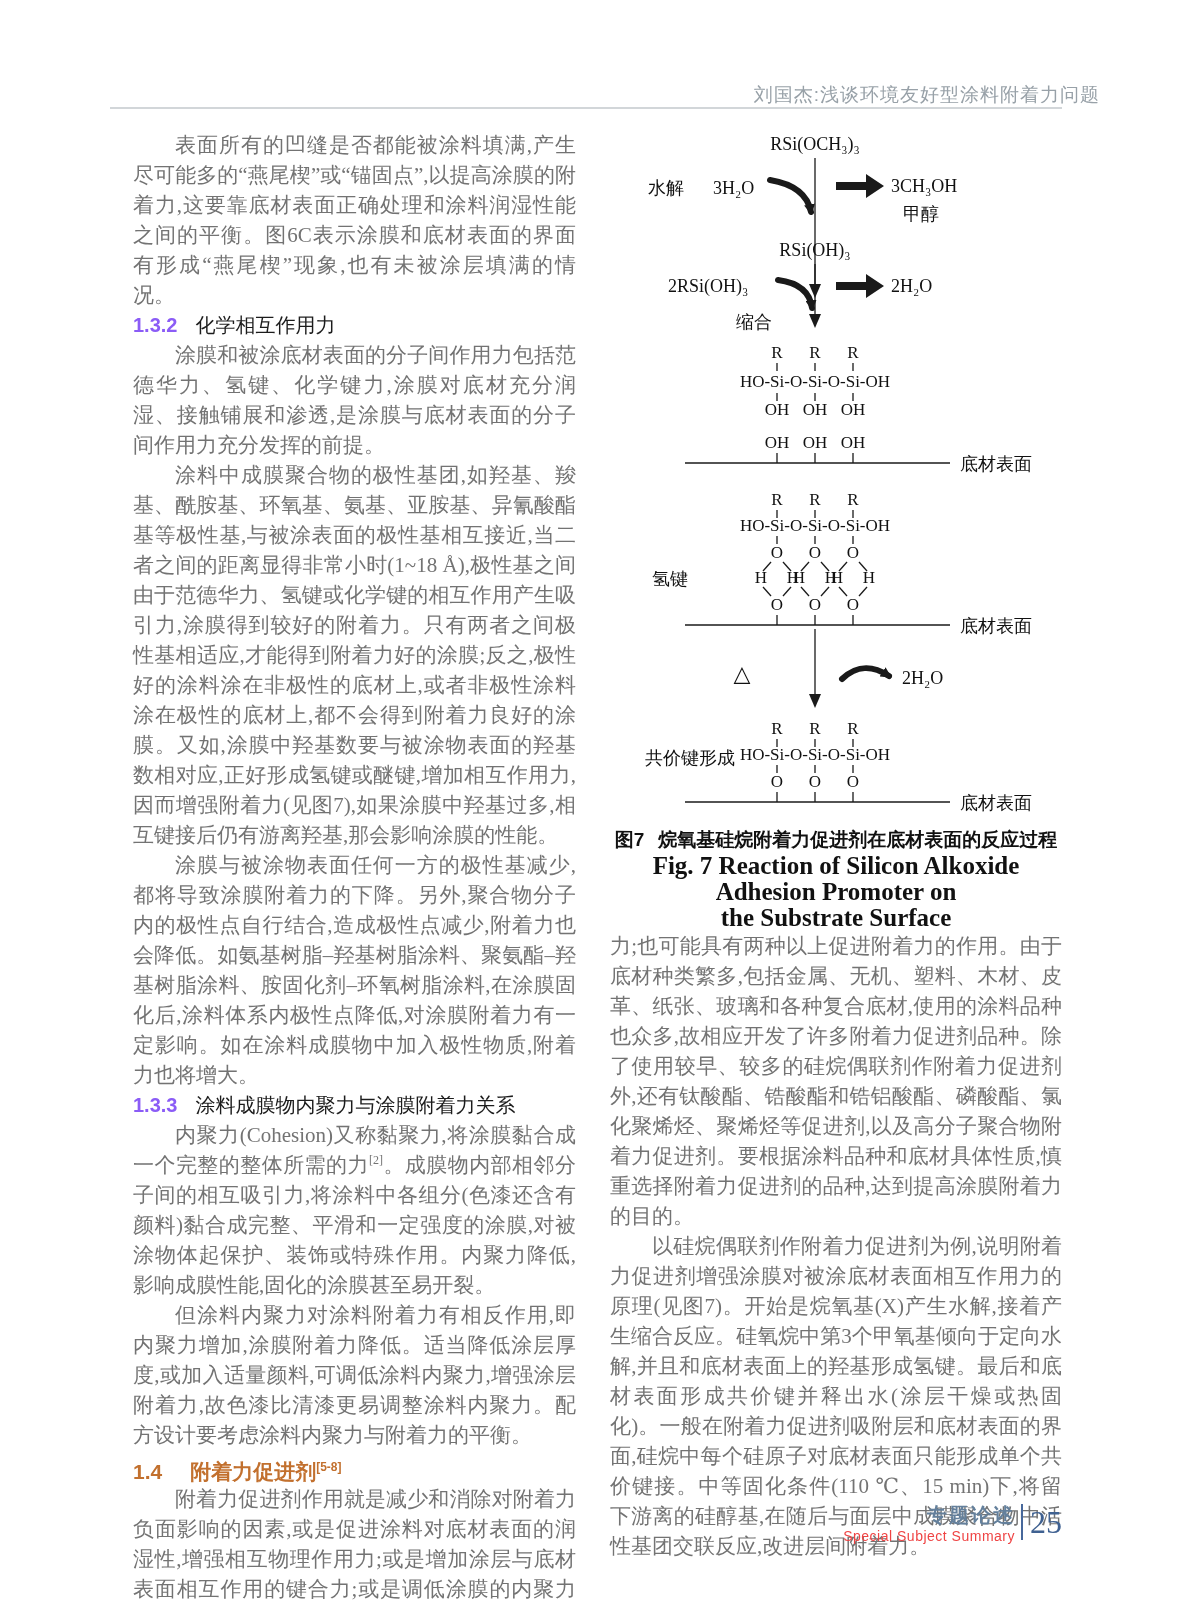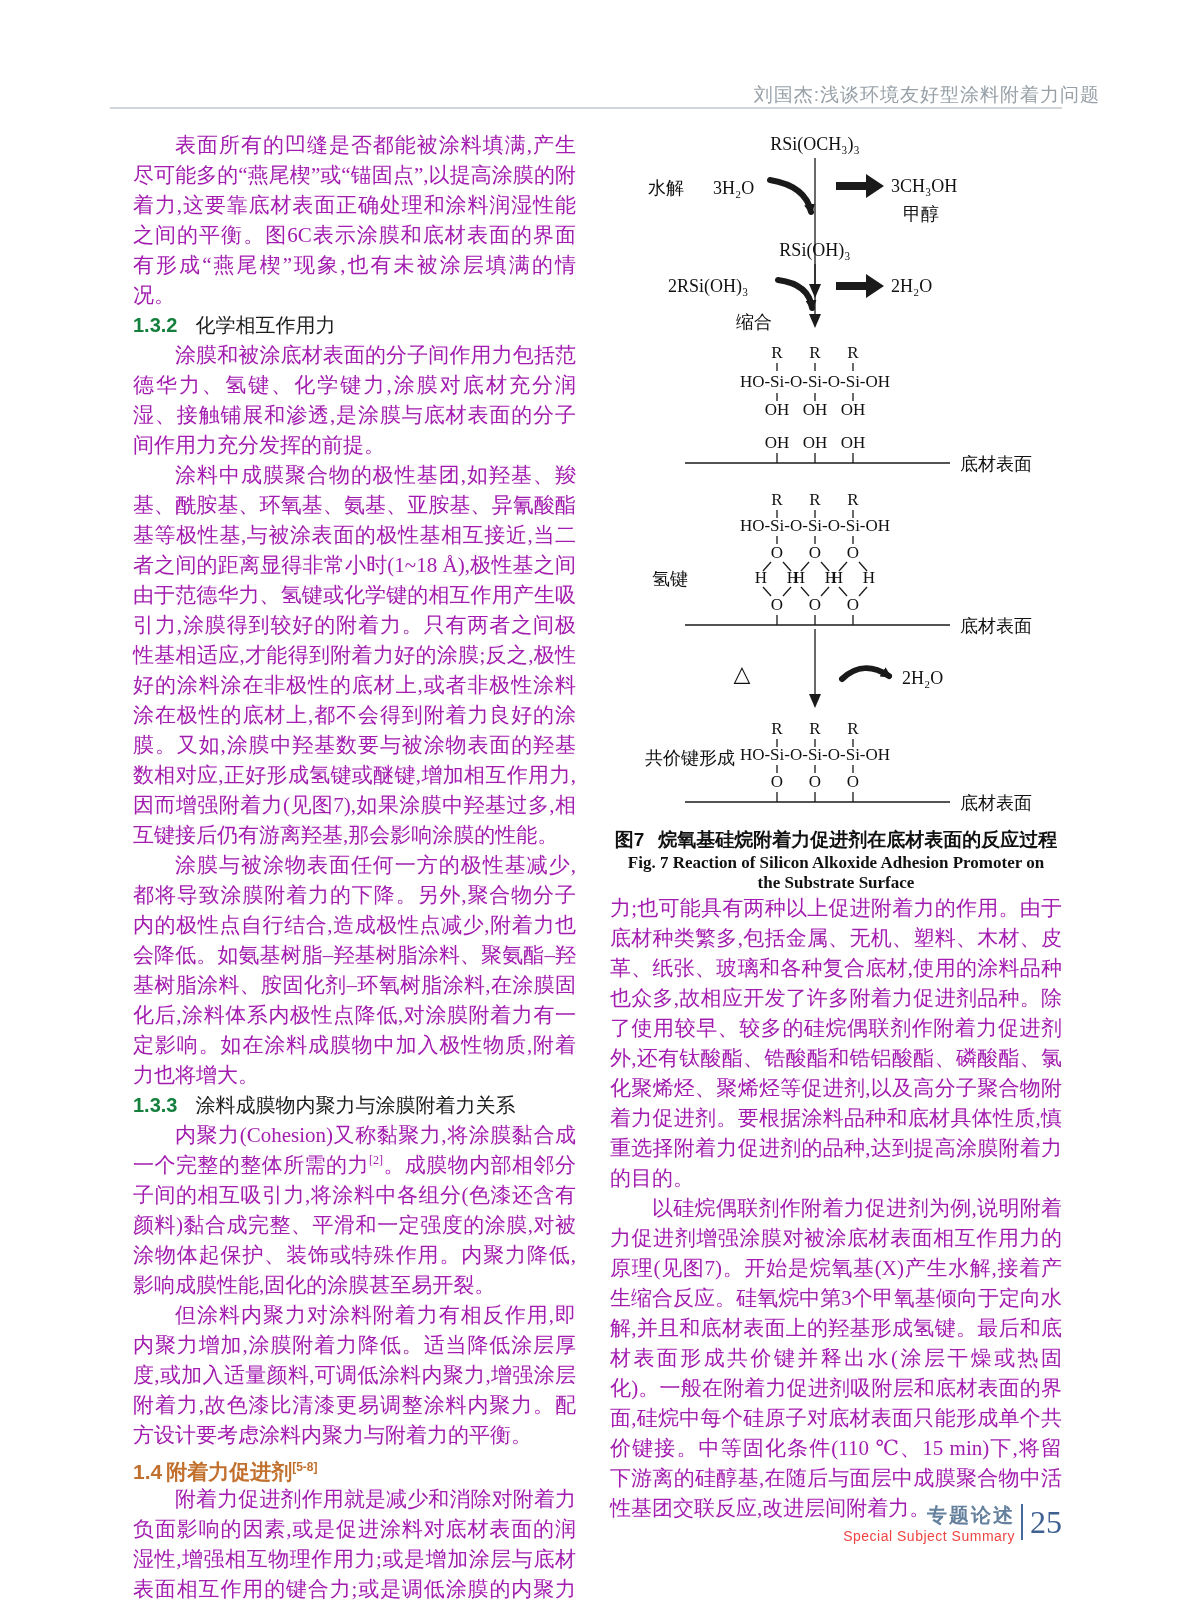--- a/index.html
+++ b/index.html
@@ -16,52 +16,52 @@
   }
   .head-rule {
     position:absolute; top:107px; left:110px; width:952px; height:0;
     border-top:2px solid #d2d6d9;
   }
   .col { position:absolute; top:130px; }
   .col-left  { left:133px; width:443px; }
   .col-right { left:610px; width:452px; }
   .body-p {
     margin:0; font-size:21px; line-height:30px; text-align:justify;
-    font-family:"Liberation Serif","DejaVu Serif",serif; color:#a21caf;
+    font-family:"Liberation Serif","DejaVu Serif",serif; color:#737373;
   }
   .indent { text-indent:2em; }
   .body-p sup { font-size:12px; line-height:0; }
   .sec {
     margin:0; height:30px; line-height:30px;
     font-family:"Liberation Sans","DejaVu Sans",sans-serif;
     font-size:20px; font-weight:400; color:#1c1c1c;
   }
-  .sec-num { color:#15803d; font-weight:700; margin-right:18px; }
+  .sec-num { color:#8b5cf6; font-weight:700; margin-right:18px; }
   .sec-major { height:34px; line-height:34px; font-weight:700; color:#c2702e; font-size:21px; }
-  .sec-major .sec-num { margin-right:4px; color:#c2702e; }
+  .sec-major .sec-num { margin-right:28px; color:#c2702e; }
   .sec-major sup { font-size:12px; }
   
   .diagram { display:block; }
   .ln   { stroke:#1a1a1a; stroke-width:1.3px; }
   .fl   { fill:#1a1a1a; }
   .swoosh { stroke:#1a1a1a; stroke-width:6px; fill:none; stroke-linecap:round; }
   .dg-t { font-family:"Liberation Serif","DejaVu Serif",serif; font-size:18px; fill:#111; }
   .dg-a { font-family:"Liberation Serif","DejaVu Serif",serif; font-size:17px; fill:#111; }
   .dg-zh{ font-family:"Liberation Serif","DejaVu Serif",serif; font-size:18px; fill:#111; }
   .dg-heat { font-family:"DejaVu Sans","Liberation Sans",sans-serif; font-size:22px; fill:#111; }
   .mid { text-anchor:middle; }
   .fig-caption { margin-top:6px; text-align:center; }
   .cap-zh {
     font-family:"Liberation Sans","DejaVu Sans",sans-serif;
     font-size:19px; font-weight:700; color:#111; line-height:27px;
   }
   .cap-zh .cap-gap { margin-left:14px; }
   .cap-en {
     font-family:"Liberation Serif","DejaVu Serif",serif;
-    font-size:17px; font-weight:700; color:#111; line-height:20px;
+    font-size:25px; font-weight:700; color:#111; line-height:26px;
   }
   .right-text { margin-top:0; }
   
   .footer-zh {
     position:absolute; top:1502px; left:815px; width:200px; text-align:right;
     font-family:"Liberation Sans","DejaVu Sans",sans-serif;
     font-size:20px; font-weight:700; color:#64809c; letter-spacing:2px;
   }
   .footer-en {
     position:absolute; top:1528px; left:715px; width:300px; text-align:right;

